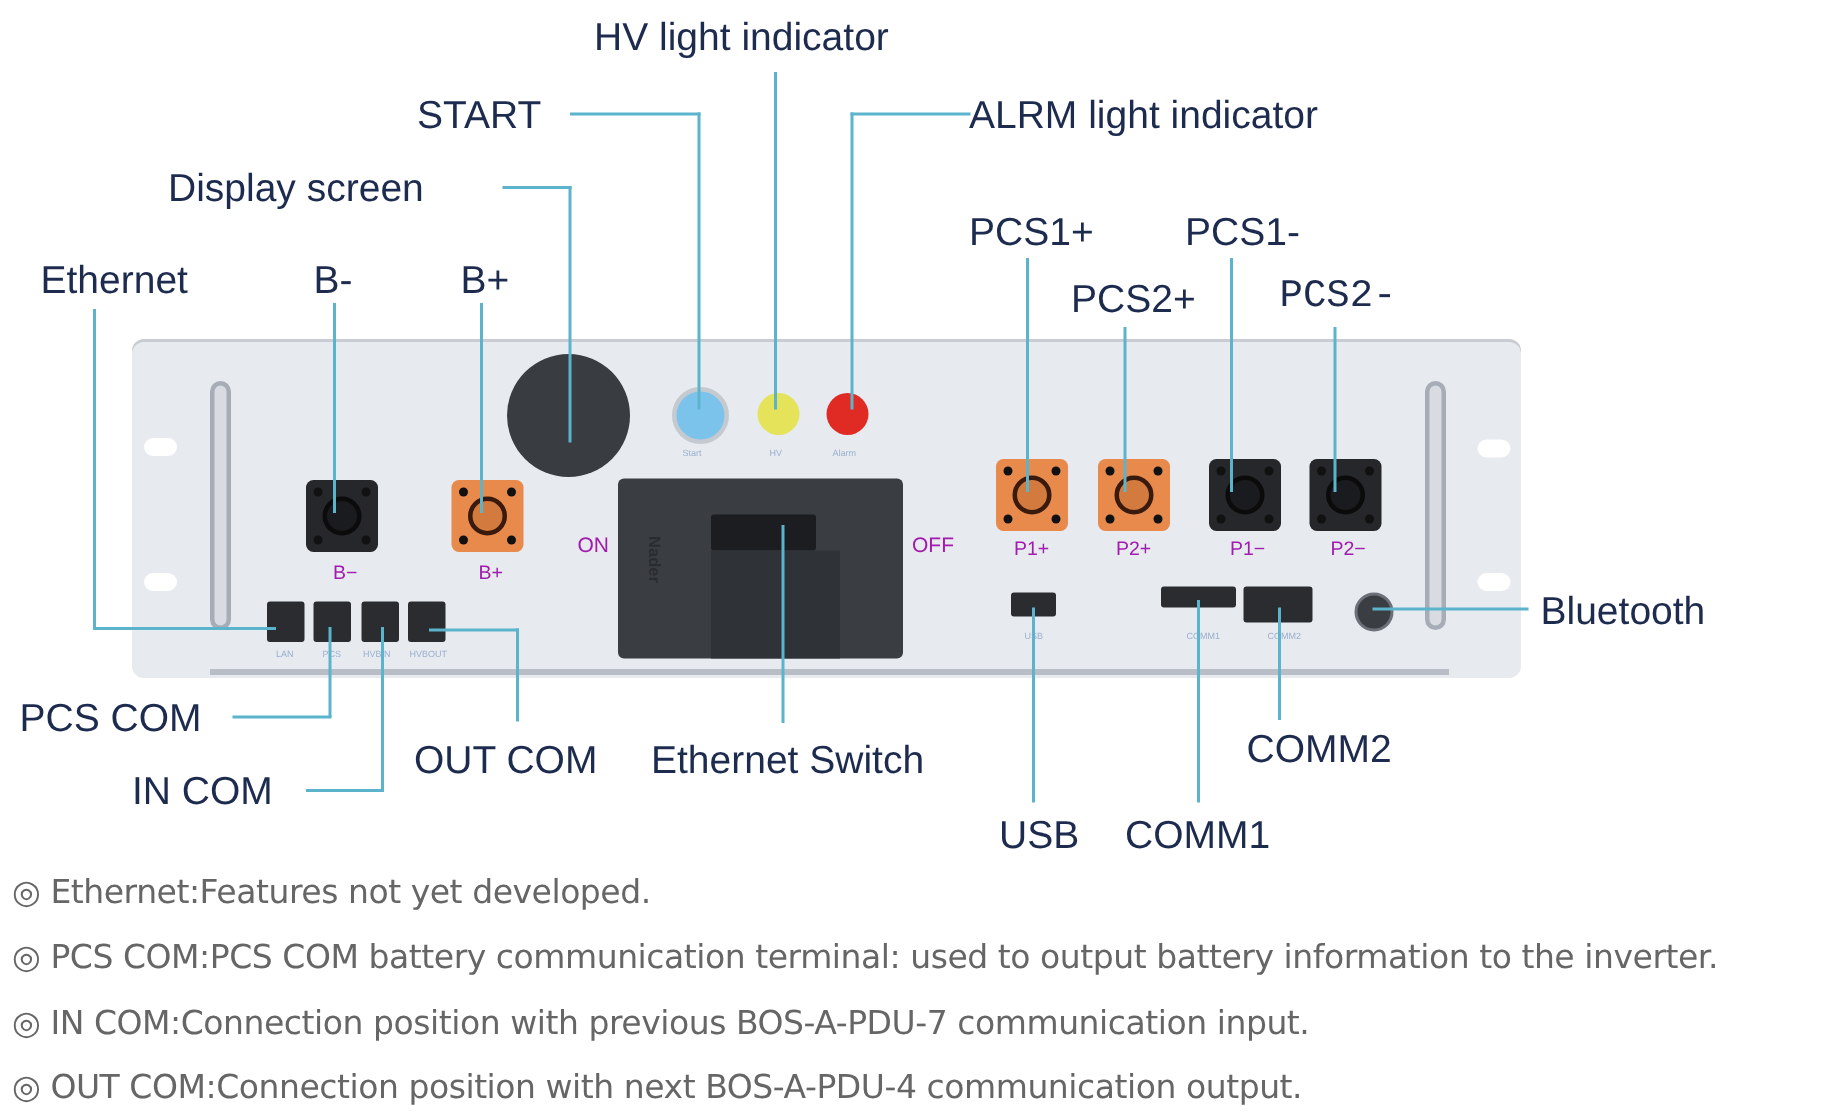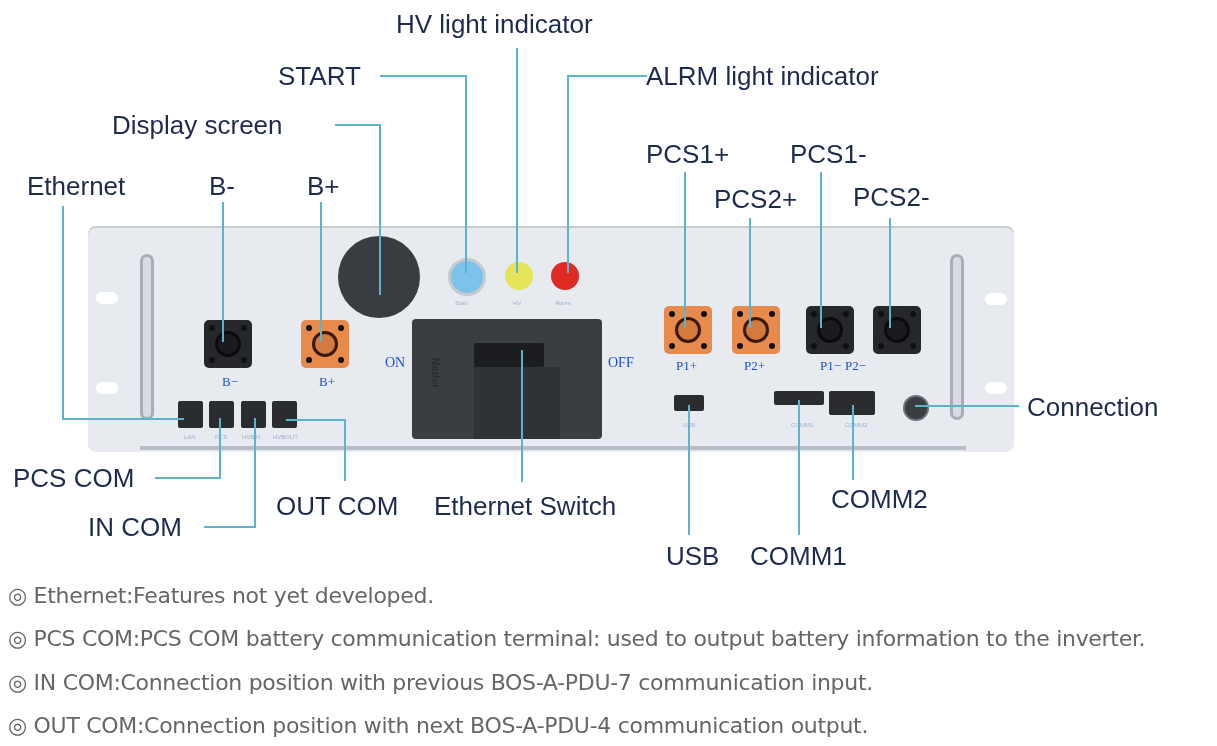--- a/index.html
+++ b/index.html
@@ -10,21 +10,21 @@
   .panel-bottom { position: absolute; left: 140px; top: 446px; width: 826px; height: 4px; background: #b9bec6; }
   .ear-hole { position: absolute; width: 22px; height: 12px; background: #ffffff; border-radius: 6px; }
   .handle { position: absolute; width: 8px; height: 160px; border: 3px solid #a7adb6; border-radius: 10px; background: #d8dce2; }
   .connector { position: absolute; width: 48px; height: 48px; border-radius: 5px; }
   .connector.black { background: #25272b; }
   .connector.orange { background: #e88a4c; }
   .connector .ring { position: absolute; left: 11px; top: 11px; width: 20px; height: 20px; border-radius: 50%; border: 3px solid #111; }
   .connector.orange .ring { border-color: #3a1a0c; background: #d37a3e; }
   .connector.black .ring { background: #1a1b1e; border-color: #0b0b0c; }
   .connector .bolt { position: absolute; width: 6px; height: 6px; border-radius: 50%; background: #111; }
-  .small-label { position: absolute; color: #1d4ed8; font-size: 13px; font-family: Liberation Serif, serif; }
+  .small-label { position: absolute; color: #a21caf; font-size: 13px; font-family: Liberation Sans, sans-serif; }
   .tiny-label { position: absolute; color: #9ab0cf; font-size: 6px; font-family: "Liberation Sans", sans-serif; }
   .port { position: absolute; background: #2a2c30; border-radius: 2px; }
   .note { position: absolute; left: 8px; color: #666666; font-size: 22px; font-family: "DejaVu Sans", sans-serif; white-space: nowrap; letter-spacing: -0.3px; }
   .led { position: absolute; border-radius: 50%; }
 </style>
 </head>
 <body>
 
 <div class="panel"></div>
 <div class="panel-bottom"></div>
@@ -104,21 +104,21 @@
     <div class="bolt" style="right:5px;bottom:5px"></div>
 </div>
 <div class="small-label" style="left:820px; top:358px;">P1−</div>
 <div class="connector black" style="left:873px; top:306px;">
   <div class="ring"></div>
   <div class="bolt" style="left:5px;top:5px"></div>
     <div class="bolt" style="right:5px;top:5px"></div>
   <div class="bolt" style="left:5px;bottom:5px"></div>
     <div class="bolt" style="right:5px;bottom:5px"></div>
 </div>
-<div class="small-label" style="left:845px; top:358px;text-align:center;">P2−</div>
+<div class="small-label" style="left:887px; top:358px;text-align:center;">P2−</div>
 
 <div class="port" style="left:674px; top:395px; width:30px; height:16px;"></div>
 <div class="tiny-label" style="left:683px; top:422px;">USB</div>
 <div class="port" style="left:774px; top:391px; width:50px; height:14px;"></div>
 <div class="tiny-label" style="left:791px; top:422px;">COMM1</div>
 <div class="port" style="left:829px; top:391px; width:46px; height:24px;"></div>
 <div class="tiny-label" style="left:845px; top:422px;">COMM2</div>
 <div style="position:absolute; left:903px; top:395px; width:22px; height:22px; border-radius:50%; background:#3a3d42; border:2px solid #6b7079;"></div>
 
 <div class="line" style="left:516px; top:48px; width:2px; height:225px;"></div>
@@ -151,22 +151,22 @@
 <div class="callout" style="left:396px; top:11px;">HV light indicator</div>
 <div class="callout" style="left:278px; top:63px;">START</div>
 <div class="callout" style="left:646px; top:63px;">ALRM light indicator</div>
 <div class="callout" style="left:112px; top:112px;">Display screen</div>
 <div class="callout" style="left:27px; top:173px;">Ethernet</div>
 <div class="callout" style="left:209px; top:173px;">B-</div>
 <div class="callout" style="left:307px; top:173px;">B+</div>
 <div class="callout" style="left:646px; top:141px;">PCS1+</div>
 <div class="callout" style="left:790px; top:141px;">PCS1-</div>
 <div class="callout" style="left:714px; top:186px;">PCS2+</div>
-<div class="callout" style="left:853px; top:184px;">PCS2-</div>
-<div class="callout" style="left:1027px; top:394px;">Connection</div>
+<div class="callout" style="left:853px; top:184px;font-family:Liberation Mono, monospace;">PCS2-</div>
+<div class="callout" style="left:1027px; top:394px;">Bluetooth</div>
 <div class="callout" style="left:13px; top:465px;">PCS COM</div>
 <div class="callout" style="left:88px; top:514px;">IN COM</div>
 <div class="callout" style="left:276px; top:493px;">OUT COM</div>
 <div class="callout" style="left:434px; top:493px;">Ethernet Switch</div>
 <div class="callout" style="left:831px; top:486px;">COMM2</div>
 <div class="callout" style="left:666px; top:543px;">USB</div>
 <div class="callout" style="left:750px; top:543px;">COMM1</div>
 
 <div class="note" style="top:583px;">◎ Ethernet:Features not yet developed.</div>
 <div class="note" style="top:626px;">◎ PCS COM:PCS COM battery communication terminal: used to output battery information to the inverter.</div>

